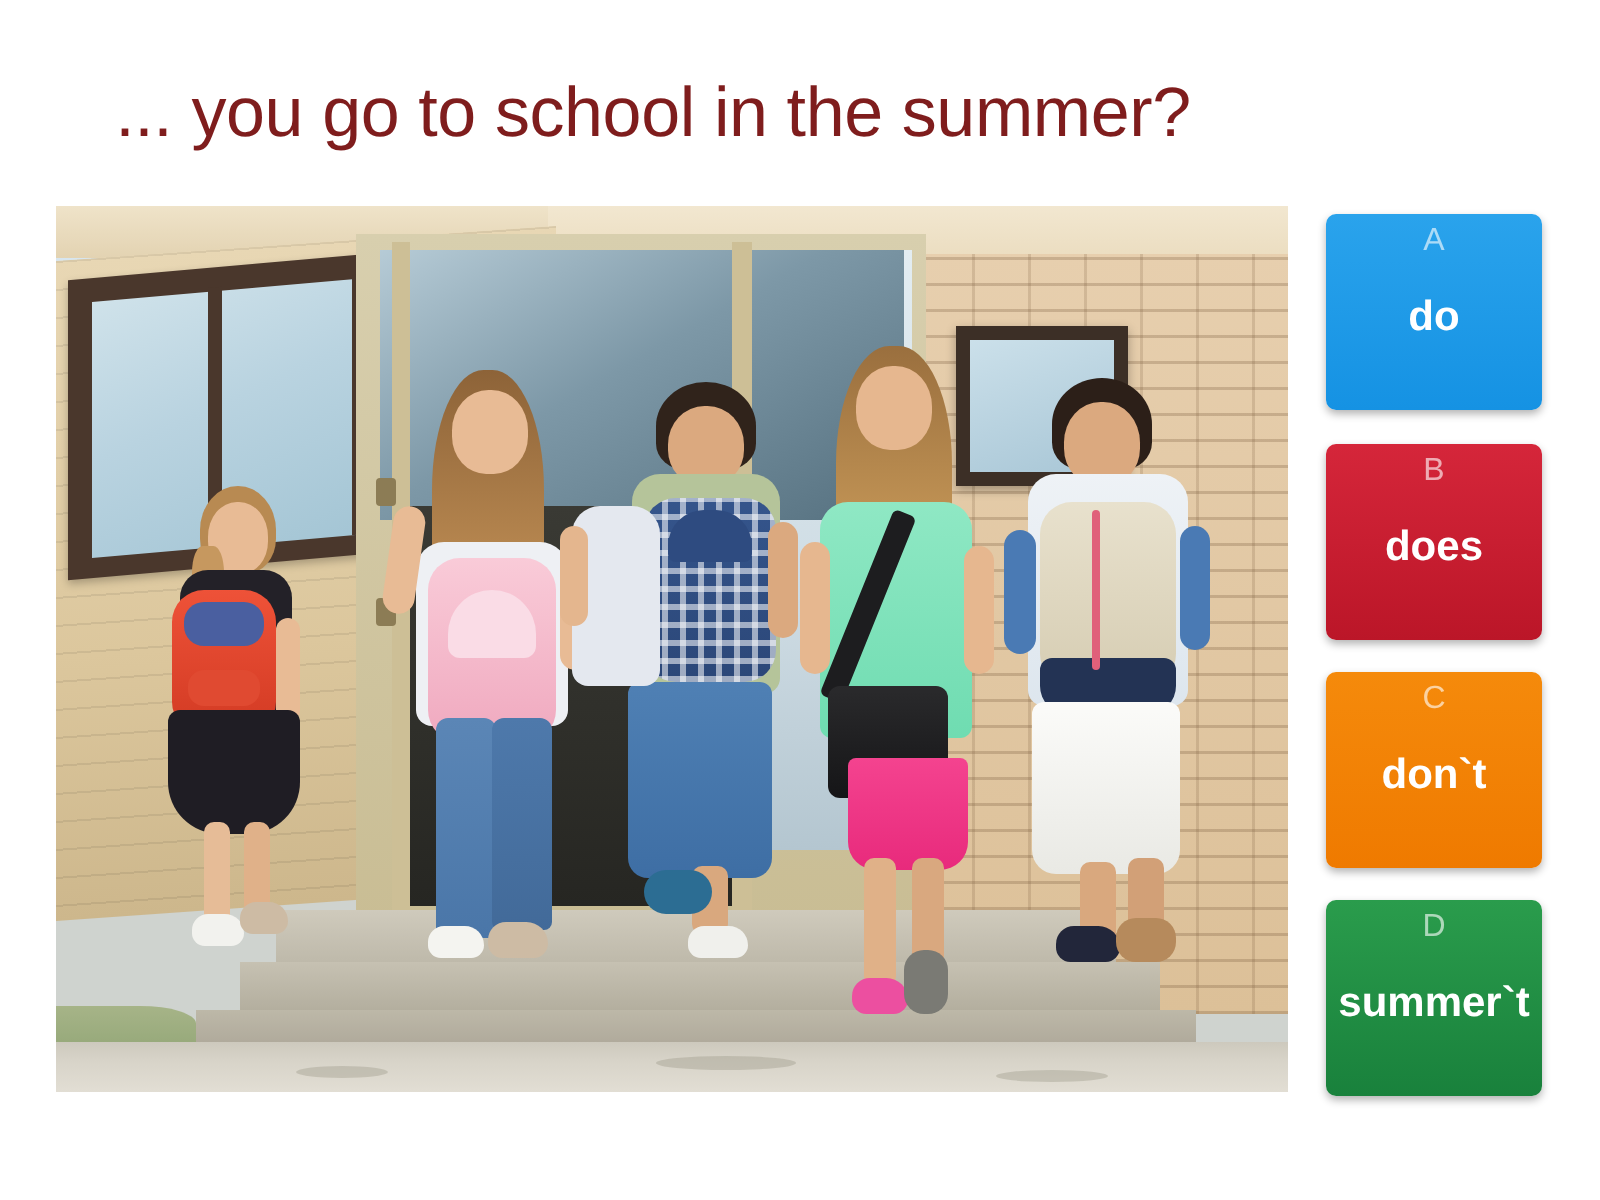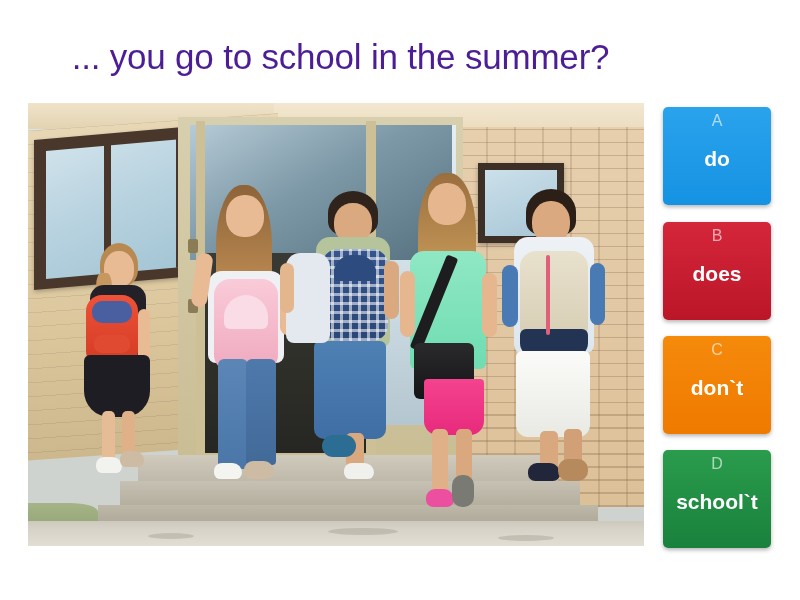--- a/index.html
+++ b/index.html
@@ -17,25 +17,24 @@
 
   
   #question-title {
     position: absolute;
     left: 0;
     top: 36px;
     width: 653px;
     text-align: center;
     font-size: 35px;
     font-weight: 400;
-    color: #4c1d95;
+    color: #7f1d1d;
     letter-spacing: -0.2px;
     line-height: 1.2;
     white-space: nowrap;
-    padding-left: 14px;
   }
 
   
   #photo-frame {
     position: absolute;
     left: 28px;
     top: 103px;
     width: 616px;
     height: 443px;
     overflow: hidden;
@@ -369,16 +368,16 @@
     <div class="tile-text">does</div>
   </div>
 
   <div class="tile" id="tile-c">
     <div class="tile-letter">C</div>
     <div class="tile-text">don`t</div>
   </div>
 
   <div class="tile" id="tile-d">
     <div class="tile-letter">D</div>
-    <div class="tile-text">school`t</div>
+    <div class="tile-text">summer`t</div>
   </div>
 
 </div>
 
 </body></html>

